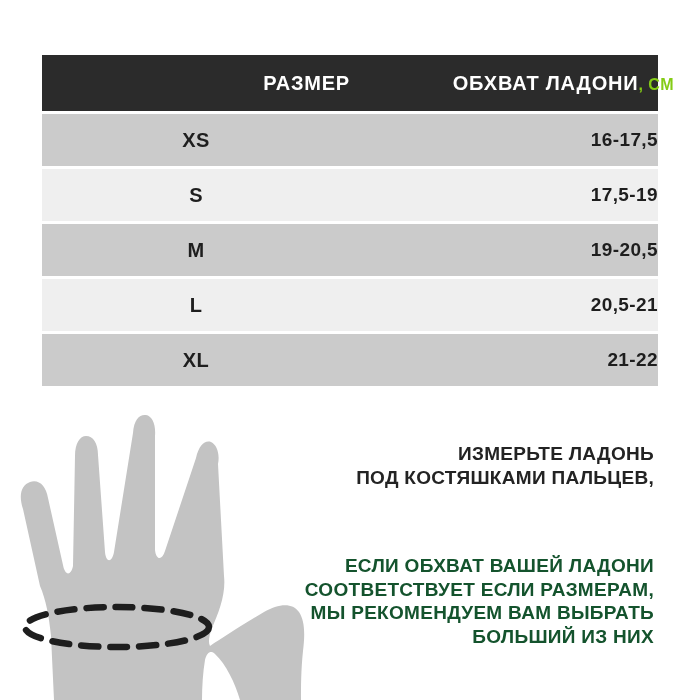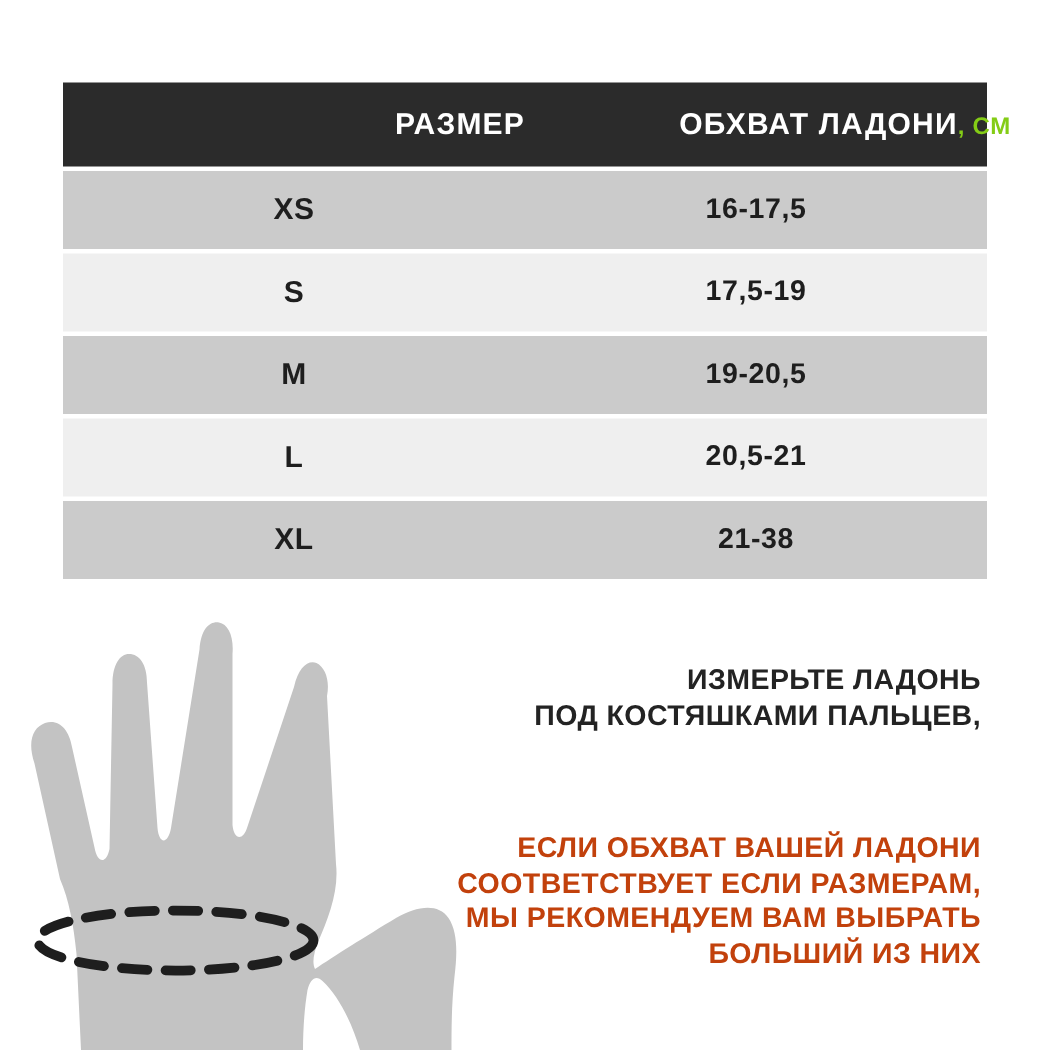--- a/index.html
+++ b/index.html
@@ -57,20 +57,21 @@
   .size-table .trow .cell {
     width: 50%;
     text-align: center;
     color: #1e1e1e;
     font-size: 20px;
     font-weight: 700;
     letter-spacing: 0.4px;
   }
   .size-table .trow .cell.range {
     font-size: 19px;
+    text-align: right;
   }
 
   
   .hand-wrap {
     position: absolute;
     left: 0;
     top: 390px;
     width: 340px;
     height: 310px;
   }
@@ -85,21 +86,21 @@
     line-height: 23.5px;
     letter-spacing: 0.3px;
     white-space: nowrap;
   }
   .note.primary {
     top: 442px;
     color: #232323;
   }
   .note.secondary {
     top: 554px;
-    color: #c2410c;
+    color: #14532d;
   }
 </style>
 </head>
 <body>
 
 <div id="stage">
 
   <div class="size-table">
     <div class="thead">
       <div class="cell col1">РАЗМЕР</div>
@@ -120,21 +121,21 @@
       <div class="trow">
         <div class="cell size">M</div>
         <div class="cell range">19-20,5</div>
       </div>
       <div class="trow">
         <div class="cell size">L</div>
         <div class="cell range">20,5-21</div>
       </div>
       <div class="trow">
         <div class="cell size">XL</div>
-        <div class="cell range">21-38</div>
+        <div class="cell range">21-22</div>
       </div>
     </div>
   </div>
 
   <div class="hand-wrap">
     <svg width="340" height="310" viewBox="0 0 340 310" xmlns="http://www.w3.org/2000/svg">
       <path fill="#c3c3c3" d="
         M 54 310
         L 51 246
         C 49 226 46 210 40 196

